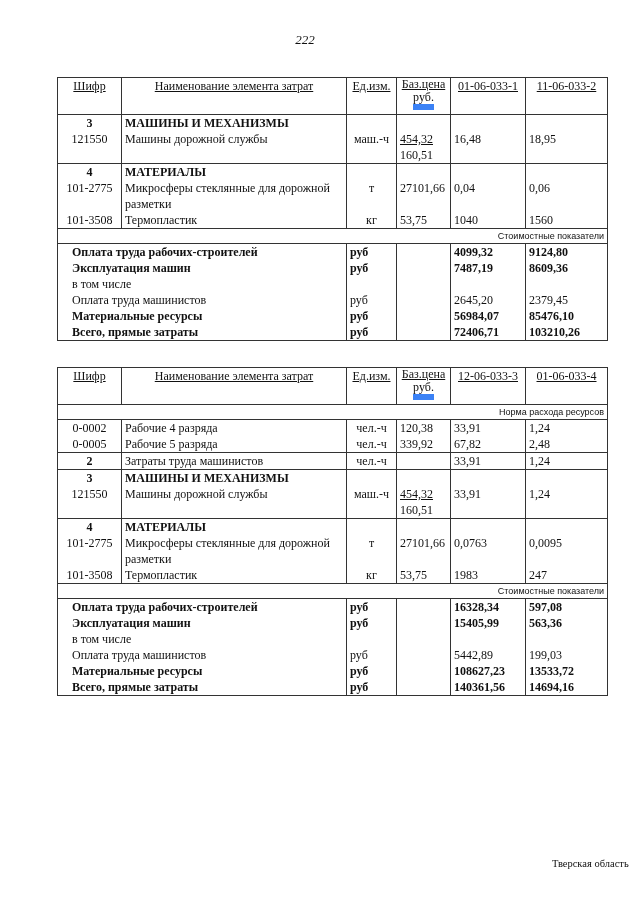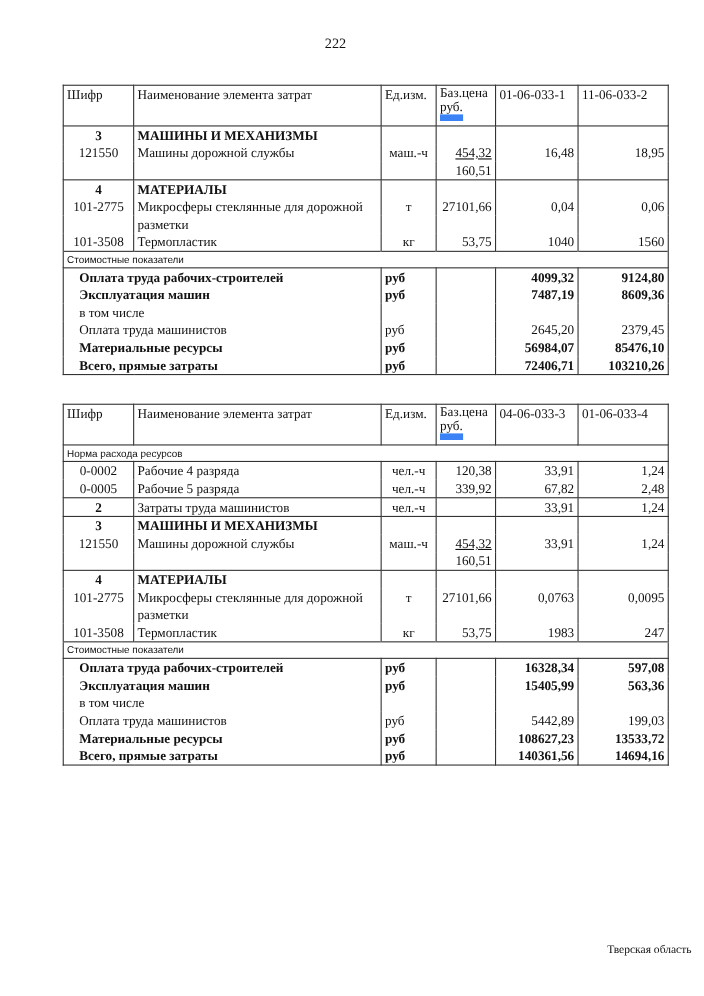--- a/index.html
+++ b/index.html
@@ -1,31 +1,31 @@
 <!DOCTYPE html>
 <html><head>
 <meta charset="utf-8">
 <style>
   html, body { margin:0; padding:0; background:#ffffff; }
   body { width:640px; height:905px; position:relative; font-family:"Liberation Serif", serif; color:#111; overflow:hidden; }
-  .page-num { position:absolute; top:32px; left:0; width:610px; text-align:center; font-size:13px; }
+  .page-num { position:absolute; top:32px; left:0; width:610px; text-align:center; font-size:13px;font-style:italic; }
   .footer { position:absolute; top:858px; left:552px; font-size:10.5px; }
   table.est { position:absolute; left:57px; width:550px; border-collapse:collapse; font-size:12px; table-layout:fixed; }
   table.est td { padding:0 3px; vertical-align:top; line-height:16px; }
   .bl { border-left:1px solid #333; }
   .br { border-right:1px solid #333; }
   .bt { border-top:1px solid #333; }
   .bb { border-bottom:1px solid #333; }
-  .hdr td { height:36px; vertical-align:middle; border:1px solid #333; }
+  .hdr td { height:36px; vertical-align:middle; text-align:center; border:1px solid #333;text-decoration:underline; }
   .hdr .price { line-height:13px; }
   .hdr .price span.u { display:inline-block; border-bottom:6px solid #3b82f6; }
   .c { text-align:center; }
-  .r { text-align:right; }
+  .r { text-align:left; }
   .bold { font-weight:bold; }
-  .note { font-family:"Liberation Sans", sans-serif; font-size:9px; height:14px; line-height:14px !important; border:1px solid #333;margin-top:23px; }
+  .note { font-family:"Liberation Sans", sans-serif; font-size:9px; text-align:right; height:14px; line-height:14px !important; border:1px solid #333;margin-top:23px; }
   .ul { text-decoration:underline; }
   .sum-name { padding-left:14px !important; }
 </style>
 </head>
 <body>
 
 <div class="page-num">222</div>
 
 <table class="est" style="top:77px;">
   <colgroup>
@@ -160,21 +160,21 @@
       <col style="width:54px">
       <col style="width:75px">
       <col style="width:82px">
     </colgroup>
   <tbody>
       <tr class="hdr">
     <td>Шифр</td>
     <td>Наименование элемента затрат</td>
     <td>Ед.изм.</td>
     <td class="price"><span>Баз.цена</span><br><span class="u">руб.</span></td>
-    <td>04-06-033-3</td>
+    <td>12-06-033-3</td>
     <td>01-06-033-4</td>
   </tr>
   <tr>
         <td colspan="6" class="note">Норма расхода ресурсов</td>
       </tr>
   <tr>
     <td class="c bl br">0-0002</td>
     <td class="br">Рабочие 4 разряда</td>
     <td class="c br">чел.-ч</td>
     <td class="r br">120,38</td>

